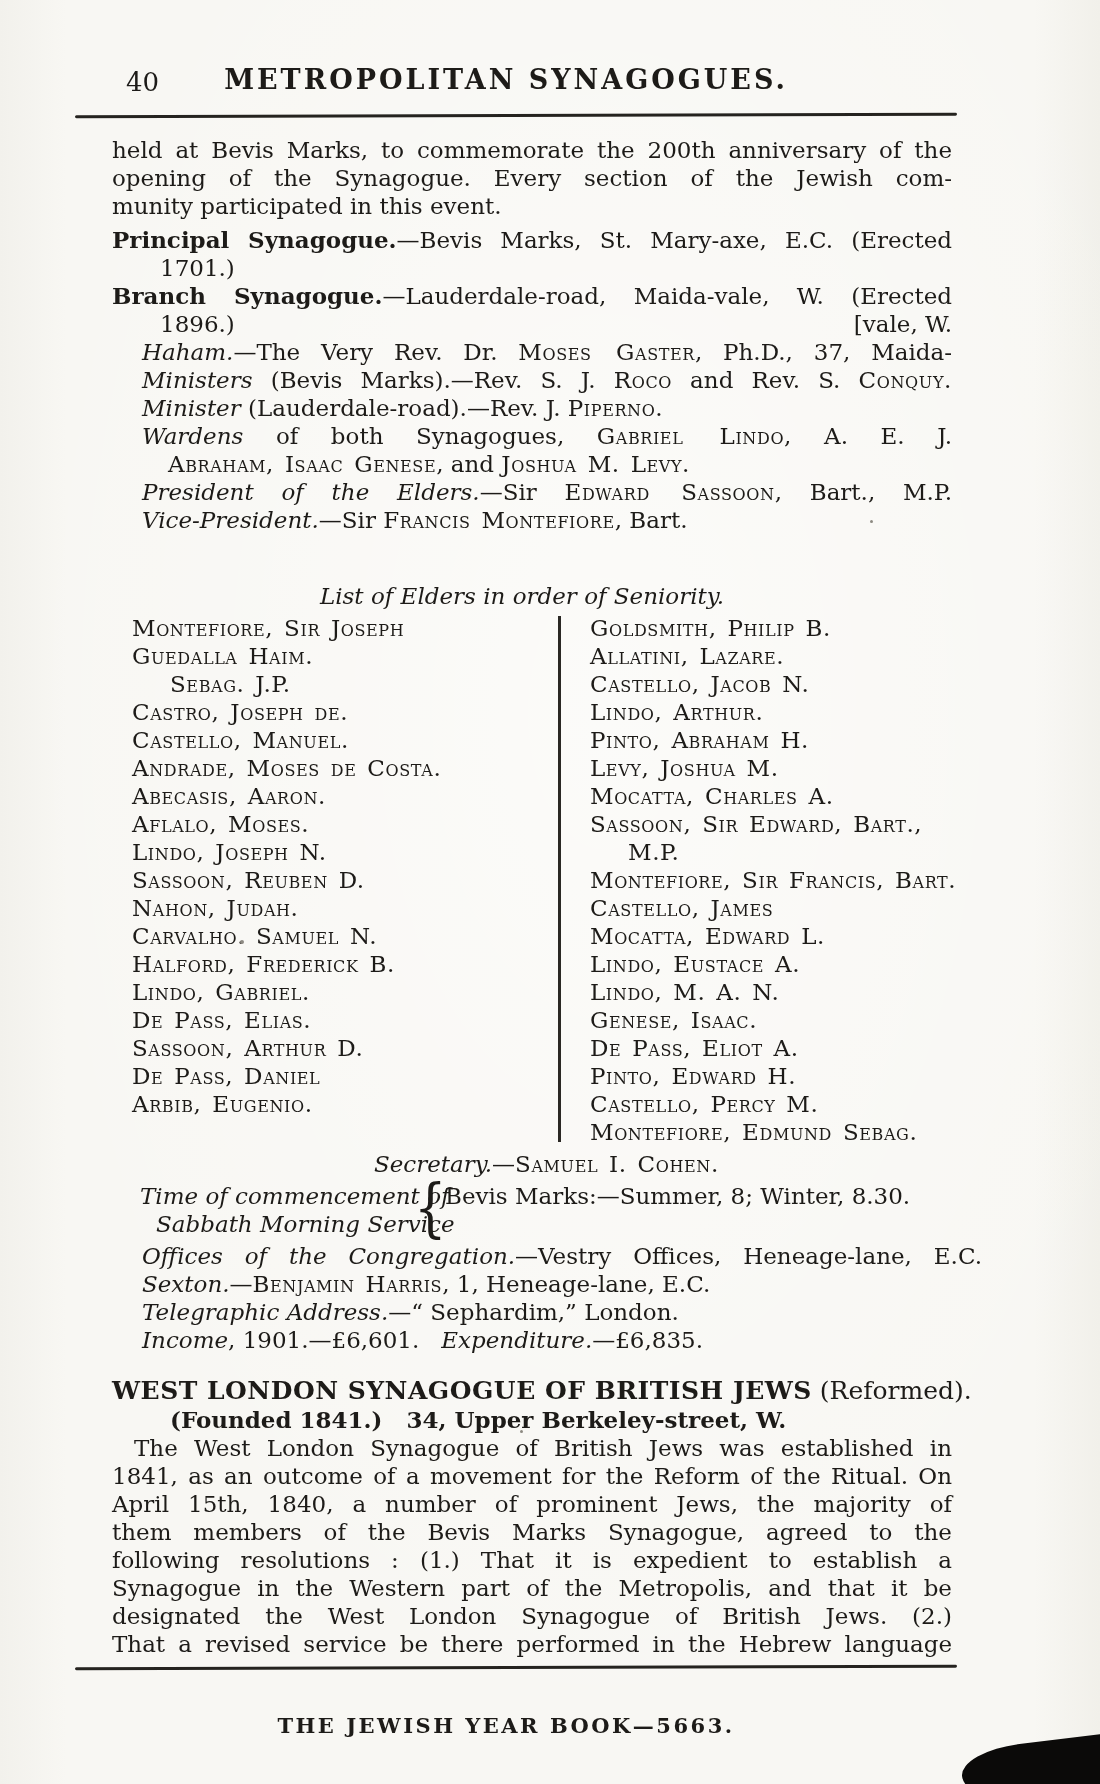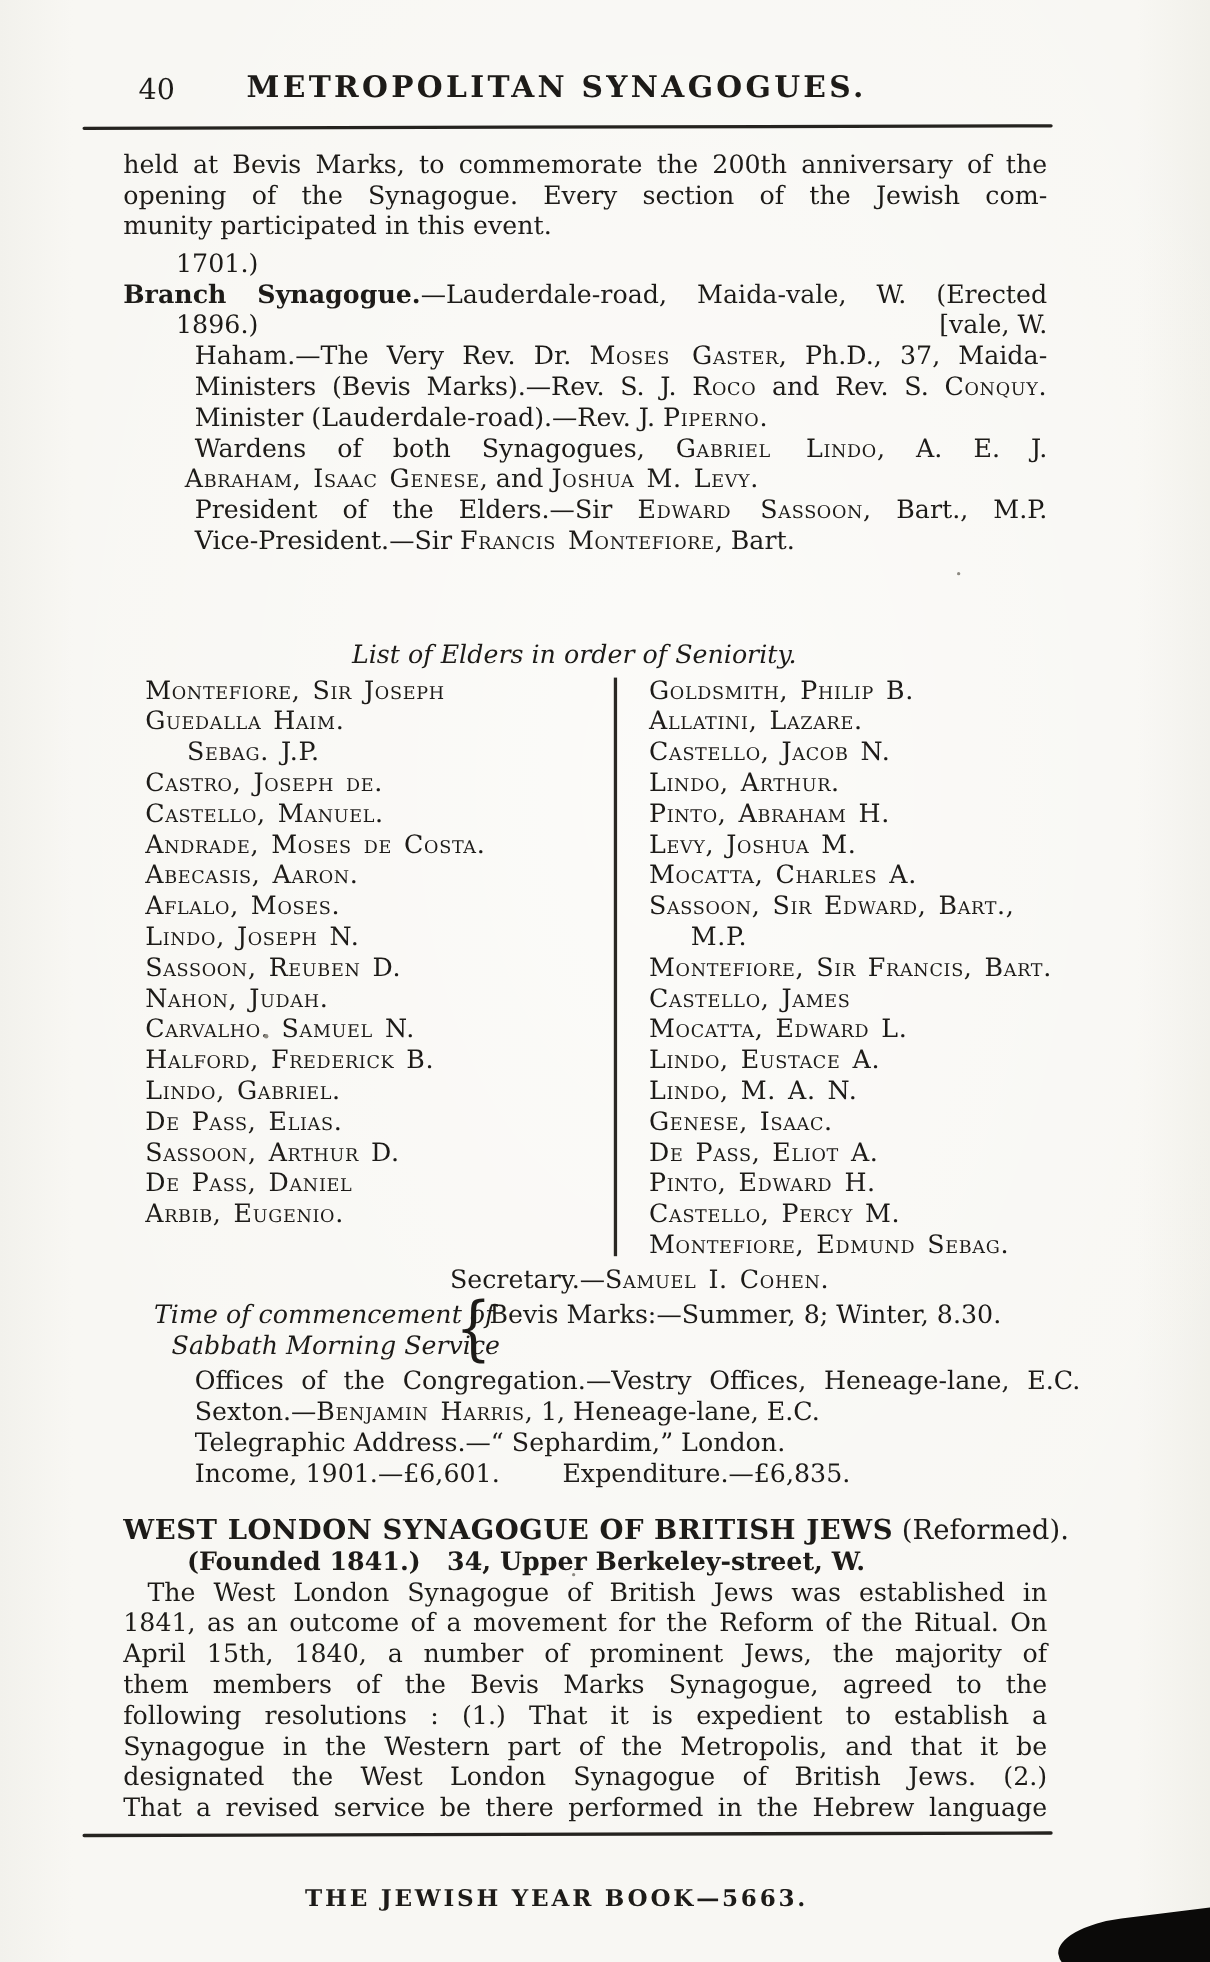--- a/index.html
+++ b/index.html
@@ -14,21 +14,21 @@
     font-size:23px; line-height:28px;
   }
   .content{position:absolute; left:112px; top:0; width:840px;}
   .abs{position:absolute; left:0; width:840px;}
   .tline{white-space:nowrap;}
   .jline{white-space:normal; text-align:justify; text-align-last:justify;}
   .ind30{padding-left:30px;}
   .cont1{padding-left:48px;}
   .cont2{padding-left:56px;}
   .p-r{}
-  .p-i{margin-left:35px;}
+  .p-i{font-style:italic;}
   .p-b{font-weight:bold;}
   .p-sc{font-variant:small-caps; letter-spacing:.6px; word-spacing:3px;}
   .hdr{position:absolute; top:66px; left:0; width:840px; height:40px;}
   .pagenum{position:absolute; left:2px; top:2px; font-size:26px;margin-left:12px;}
   .htitle{position:absolute; left:0; top:0; width:840px; text-align:center;
     transform:translateX(-26px); font-size:27px; font-weight:bold; letter-spacing:3px;}
   .rule{position:absolute; left:75px; width:882px; height:3px; background:#25231f;
     transform:rotate(-.15deg); border-radius:2px;}
   .rule.thin{height:2.5px;}
   .elders-heading{font-style:italic; text-align:center; transform:translateX(-10px);}
@@ -66,20 +66,21 @@
       <div class="htitle">METROPOLITAN SYNAGOGUES.</div>
     </div>
 
     <section class="abs" style="top:136px">
       <div class="jline">held at Bevis Marks, to commemorate the 200th anniversary of the</div>
       <div class="jline">opening of the Synagogue.  Every section of the Jewish com-</div>
       <div class="tline">munity participated in this event.</div>
     </section>
 
     <section class="abs" style="top:226px">
+      <div class="jline"><span class="p-b">Principal Synagogue.</span><span class="p-r">—Bevis Marks, St. Mary-axe, E.C. (Erected</span></div>
       <div class="tline cont1">1701.)</div>
       <div class="jline"><span class="p-b">Branch Synagogue.</span><span class="p-r">—Lauderdale-road, Maida-vale, W. (Erected</span></div>
       <div class="tline cont1"><span>1896.)</span><span style="float:right">[vale, W.</span></div>
       <div class="jline ind30"><span class="p-i">Haham.</span><span class="p-r">—The Very Rev. Dr. </span><span class="p-sc">Moses Gaster</span><span class="p-r">, Ph.D., 37, Maida-</span></div>
       <div class="jline ind30"><span class="p-i">Ministers</span><span class="p-r"> (Bevis Marks).—Rev. S. J. </span><span class="p-sc">Roco</span><span class="p-r"> and Rev. S. </span><span class="p-sc">Conquy.</span></div>
       <div class="tline ind30"><span class="p-i">Minister</span><span class="p-r"> (Lauderdale-road).—Rev. J. </span><span class="p-sc">Piperno.</span></div>
       <div class="jline ind30"><span class="p-i">Wardens</span><span class="p-r"> of both Synagogues, </span><span class="p-sc">Gabriel Lindo</span><span class="p-r">, A. E. J.</span></div>
       <div class="tline cont2"><span class="p-sc">Abraham, Isaac Genese</span><span class="p-r">, and </span><span class="p-sc">Joshua M. Levy.</span></div>
       <div class="jline ind30"><span class="p-i">President of the Elders.</span><span class="p-r">—Sir </span><span class="p-sc">Edward Sassoon</span><span class="p-r">, Bart., M.P.</span></div>
       <div class="tline ind30"><span class="p-i">Vice-President.</span><span class="p-r">—Sir </span><span class="p-sc">Francis Montefiore</span><span class="p-r">, Bart.</span></div>

